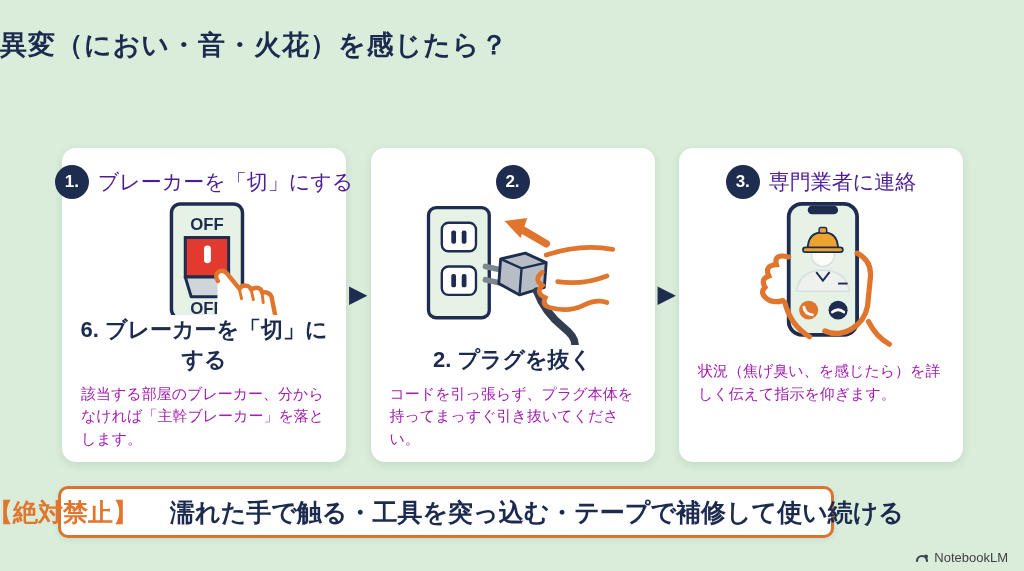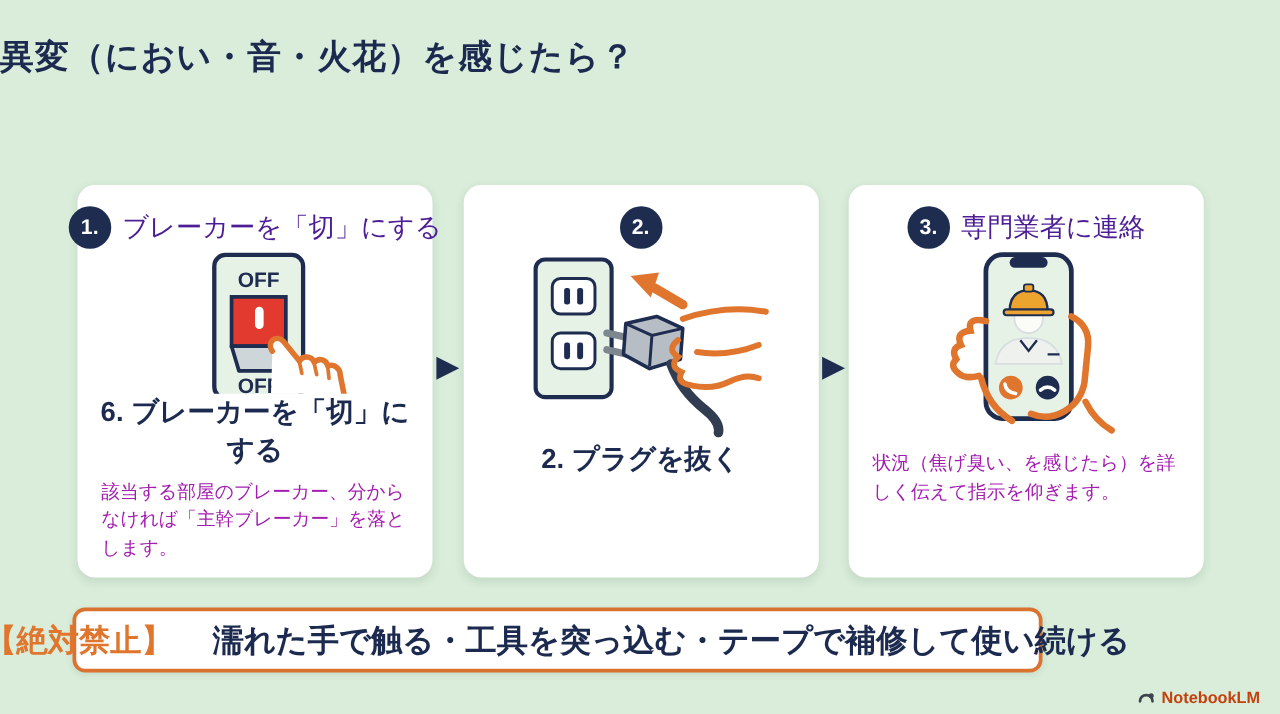--- a/index.html
+++ b/index.html
@@ -54,21 +54,21 @@
     border-radius:10px;
     display:flex; align-items:center; justify-content:center; gap:32px;
     box-shadow:0 2px 5px rgba(40,70,50,.10);
   }
   .warning-tag { color:#e0762e; font-size:25px; font-weight:bold; white-space:nowrap; }
   .warning-text { color:#1b2a4e; font-size:25px; font-weight:bold; white-space:nowrap; }
 
   .footer {
     position:absolute; right:16px; bottom:6px;
     display:flex; align-items:center; gap:5px;
-    color:#c2410c; font-size:13px; font-weight:bold;
+    color:#404040; font-size:13px; font-weight:normal;
   }
 </style>
 </head>
 <body>
 
 <div class="header">
   <div class="title-line1">異変（におい・音・火花）を感じたら？</div>
 </div>
 
 <div class="steps">
@@ -124,20 +124,21 @@
           <path d="M140,96 q8,22 28,38 q14,11 12,20" stroke="#323d52" stroke-width="8" fill="none" stroke-linecap="round"></path>
         </g>
         <g stroke="#e0762e" stroke-width="5" fill="none" stroke-linecap="round">
           <path d="M150,58 q36,-12 70,-6"></path>
           <path d="M214,80 q-26,10 -52,6"></path>
           <path d="M146,76 q-10,8 0,14 q-8,8 3,13 q-5,9 8,11 q18,4 32,-3 q14,-7 25,-3"></path>
         </g>
       </svg>
     </div>
     <div class="caption">2. プラグを抜く</div>
+    <div class="desc">コードを引っ張らず、プラグ本体を持ってまっすぐ引き抜いてください。</div>
   </div>
 
   <div class="arrow-gap">
     <span>▶</span>
   </div>
 
   <div class="card">
     <div class="card-header">
       <div class="badge">3.</div>
       <div class="card-title">専門業者に連絡</div>

